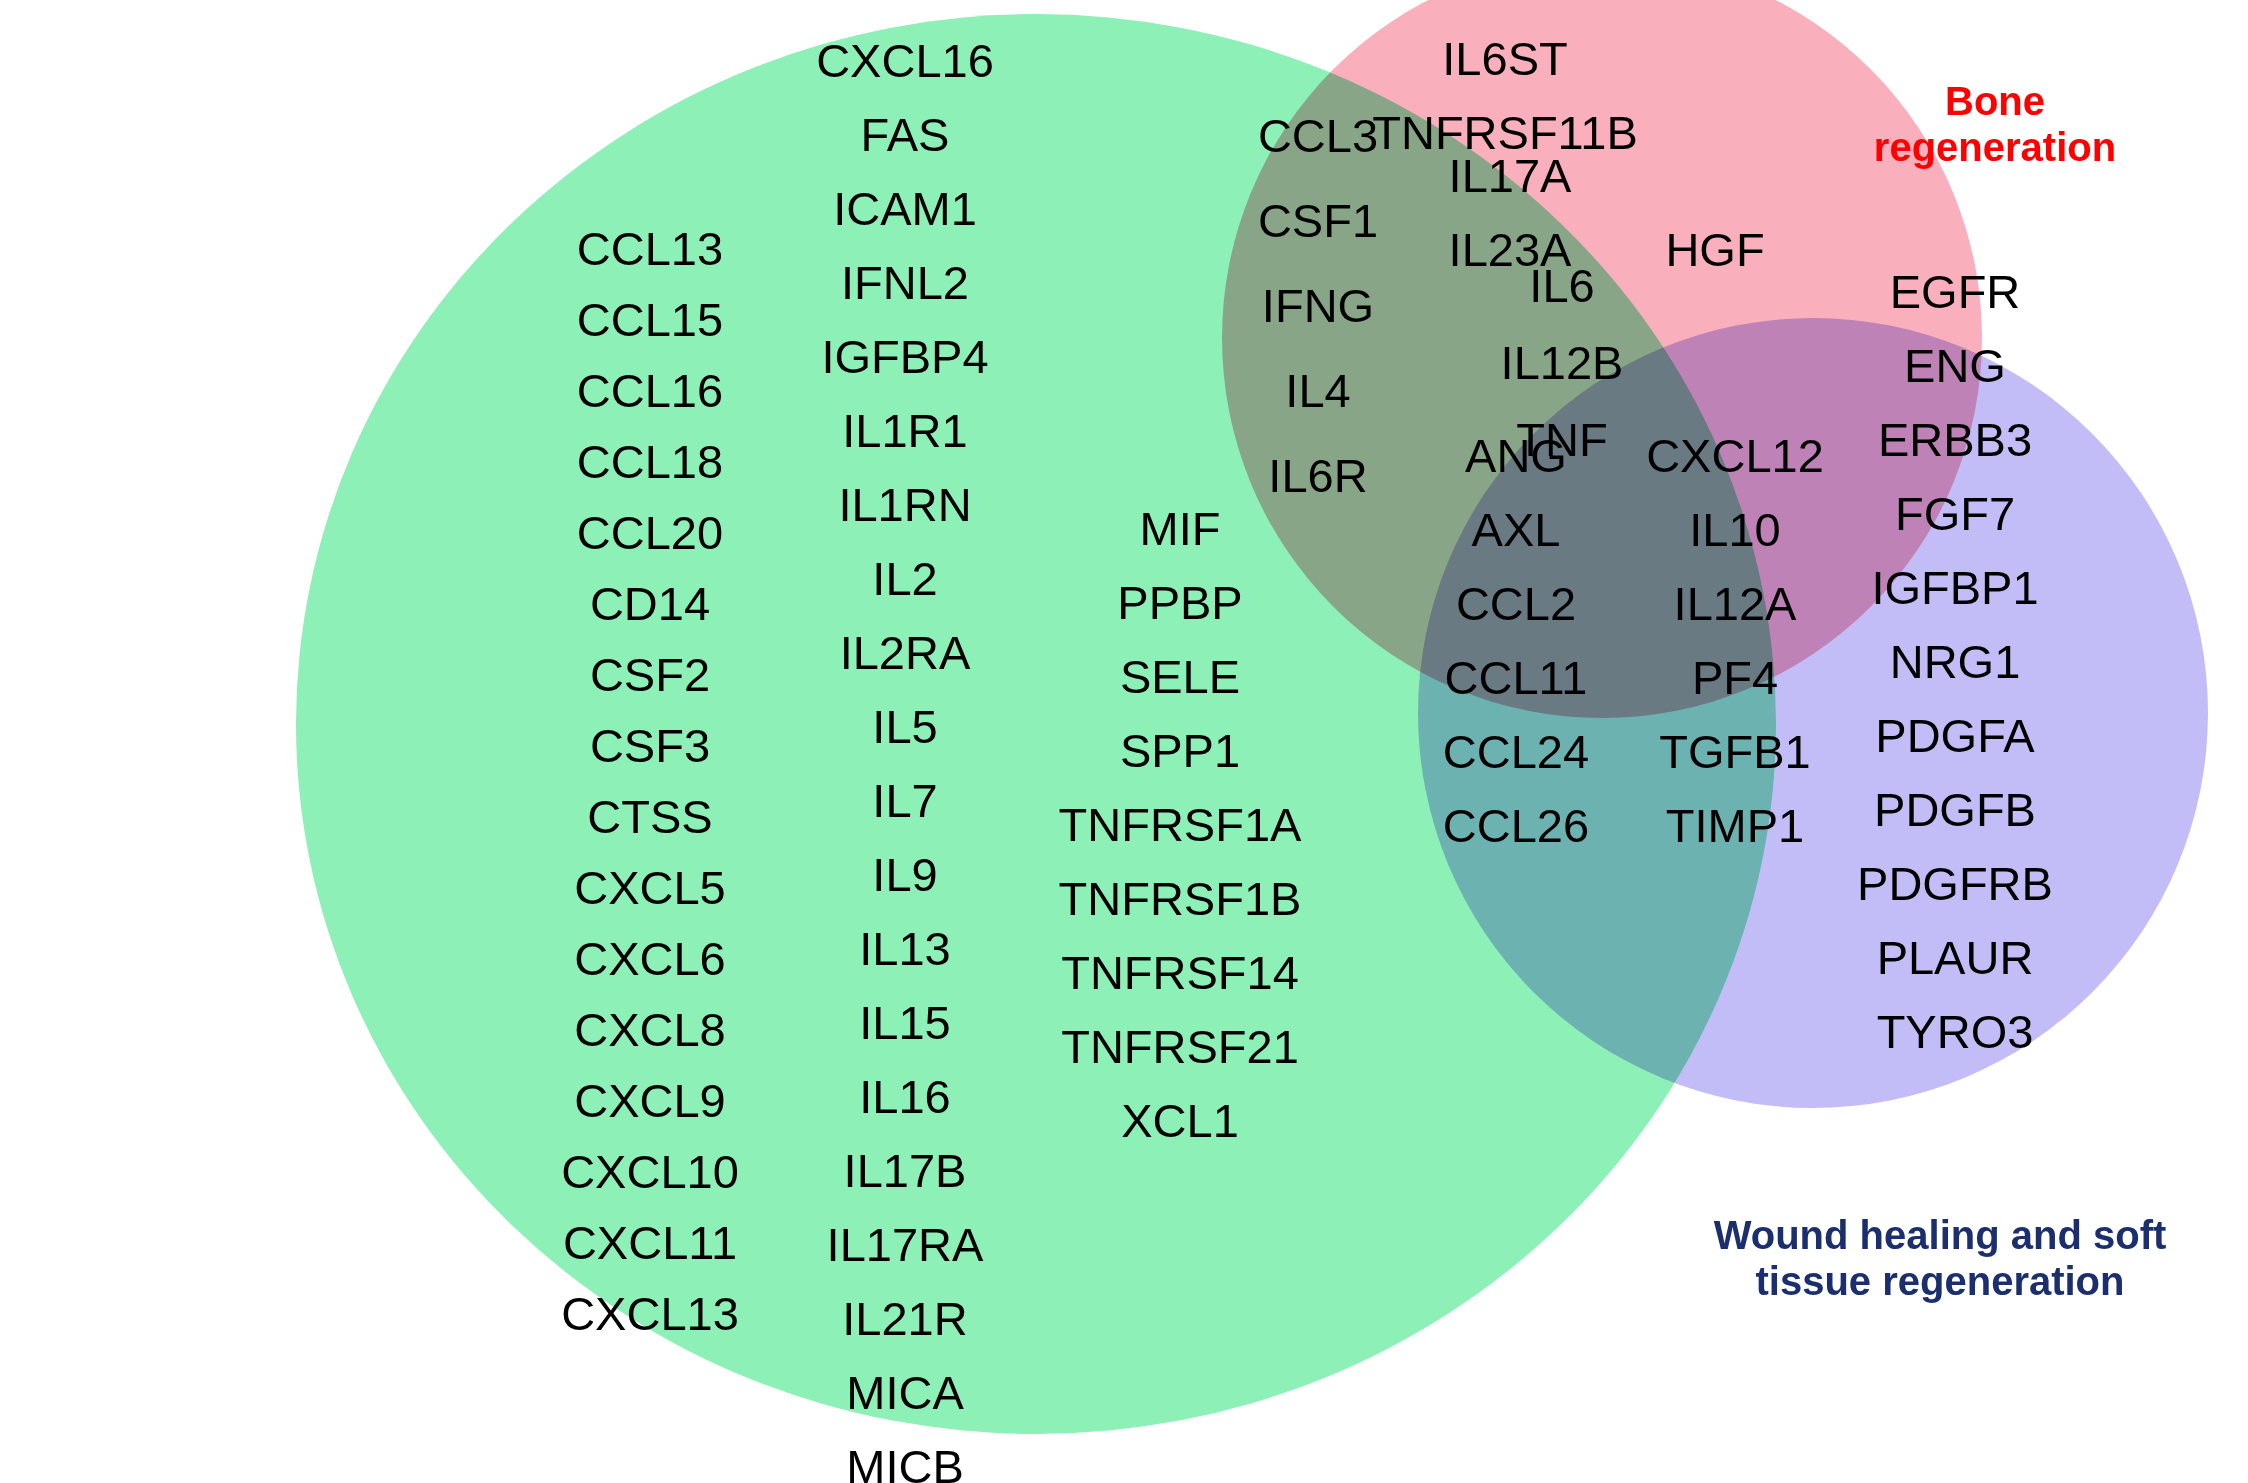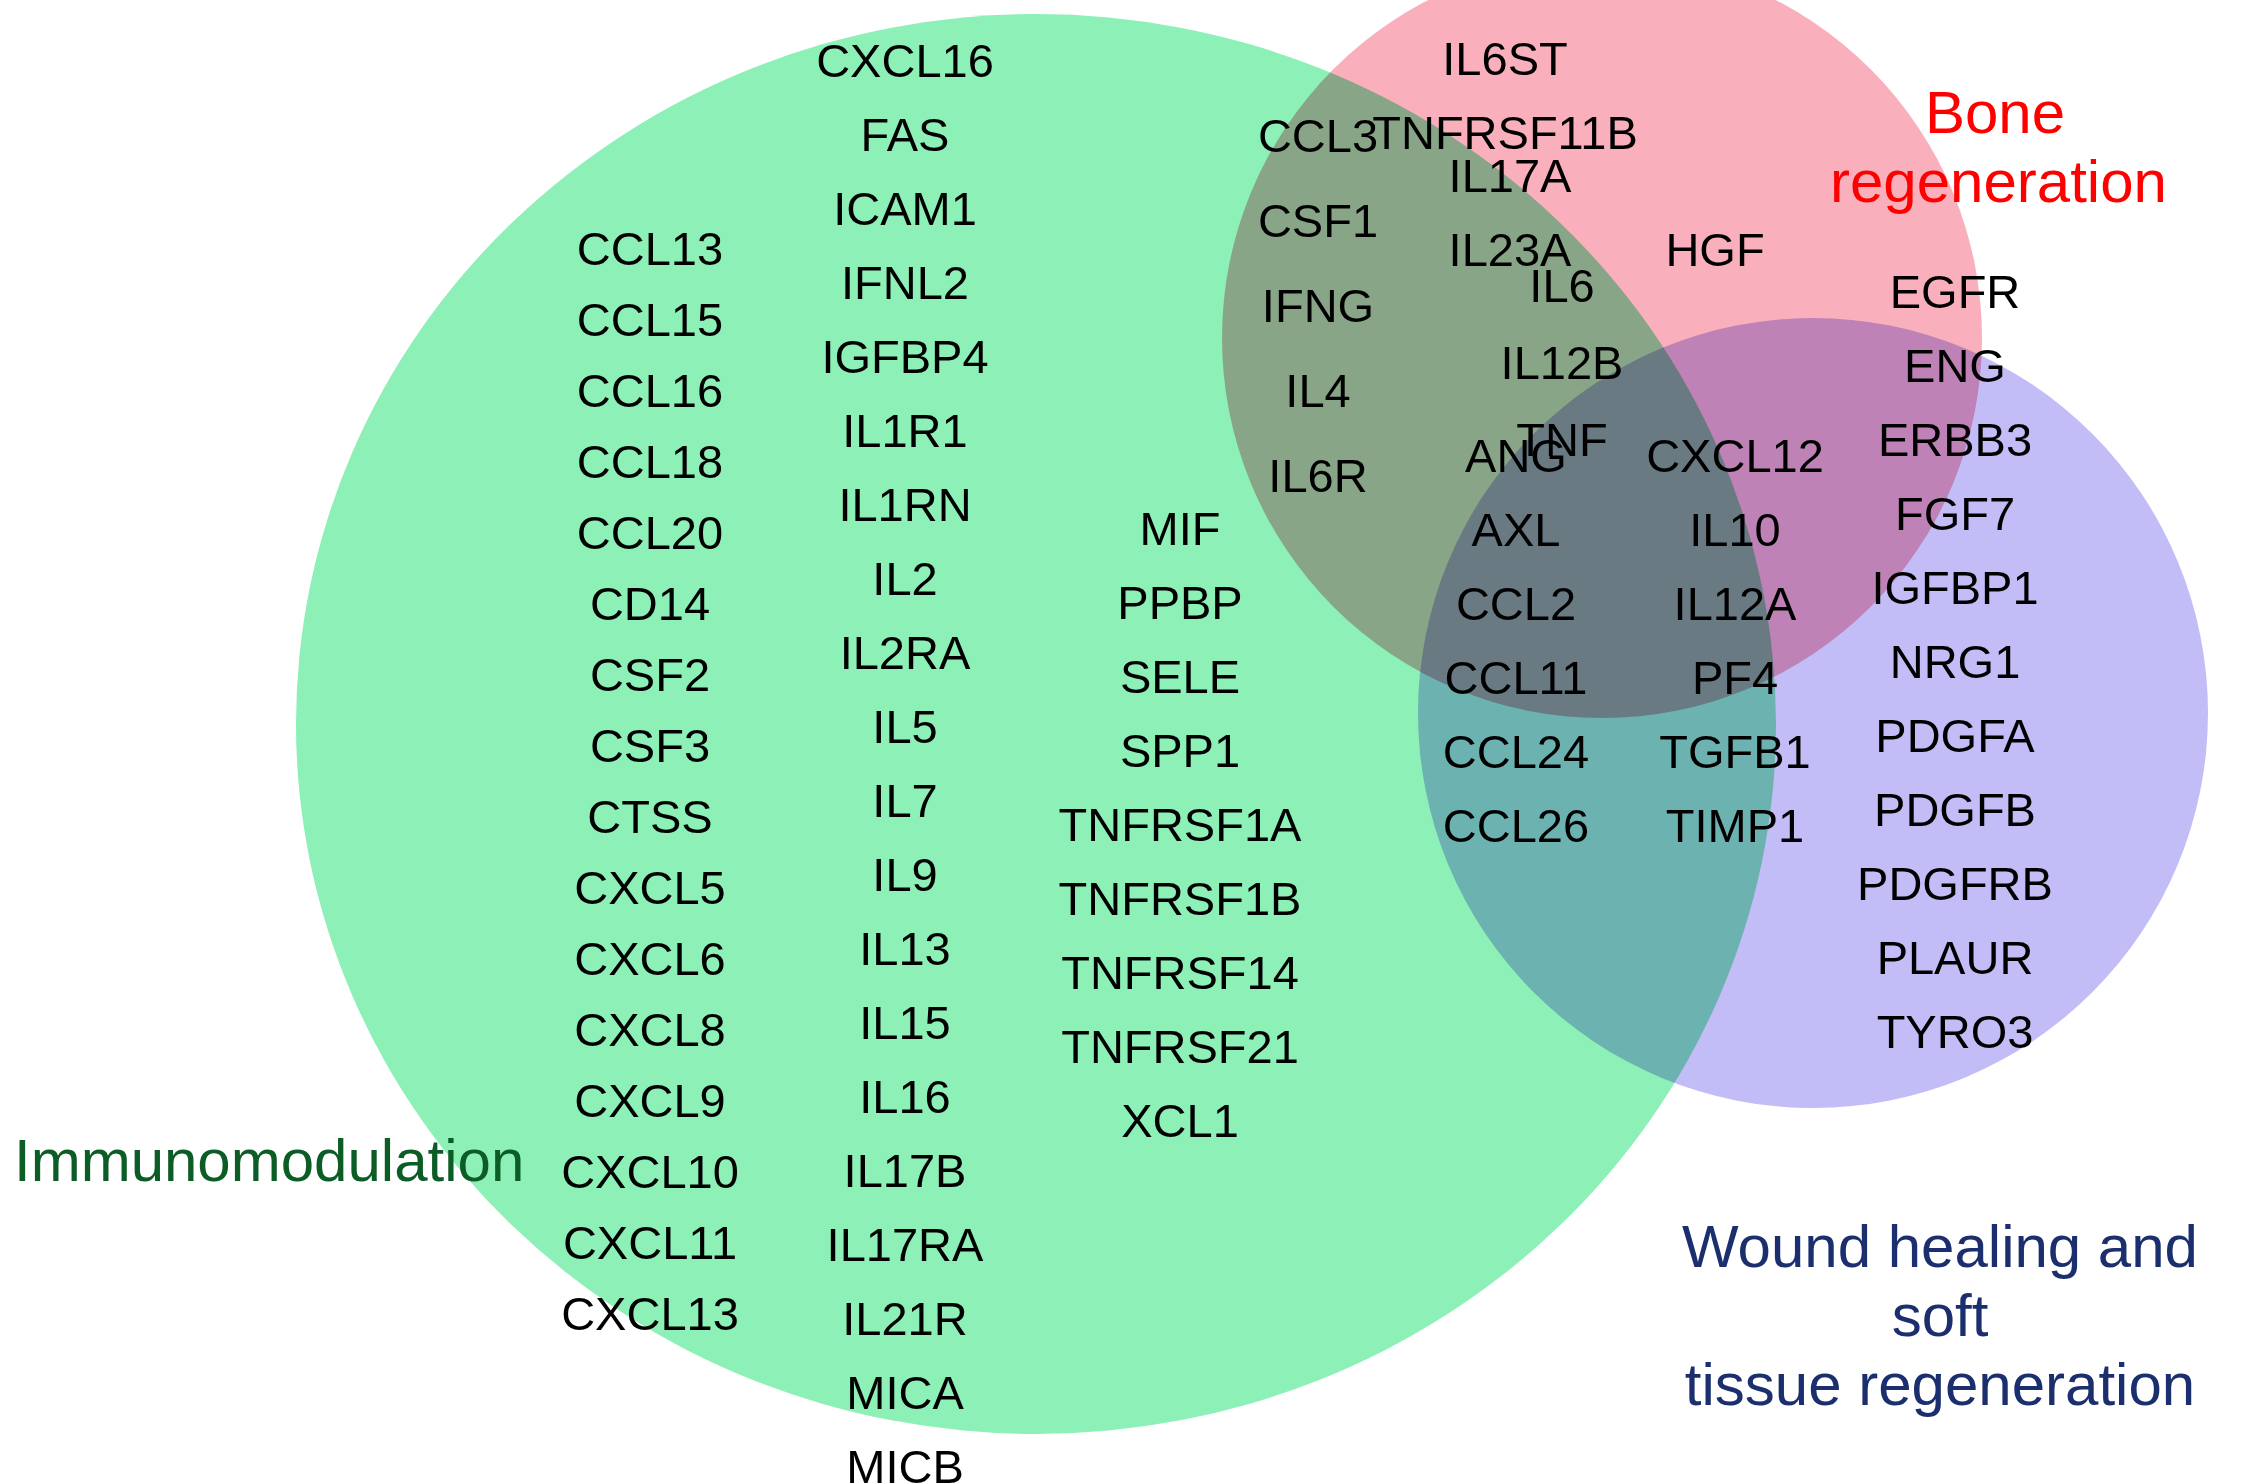--- a/index.html
+++ b/index.html
@@ -24,21 +24,21 @@
     background:#c3bdf7;
     mix-blend-mode:multiply;
   }
 
   
   #labels{position:absolute;inset:0;}
   .col{position:absolute;display:flex;flex-direction:column;align-items:center;
        font-size:47px;line-height:1.0;color:#000;}
   .col span{display:block;white-space:nowrap;margin:0;padding:0;}
 
-  .set-label{position:absolute;font-size:60px;line-height:1.15;white-space:pre-line;font-weight:400;}
+  .set-label{position:absolute;font-size:40px;line-height:1.15;white-space:pre-line;font-weight:700;}
   #label-bone{color:#ff0000;text-align:center;}
   #label-immuno{color:#0c5c26;text-align:left;}
   #label-wound{color:#1b2f6e;text-align:center;}
 </style>
 </head>
 <body>
 
 <div id="stage">
 
   <div class="circle" id="circle-green"></div>
@@ -156,19 +156,18 @@
         <span>PDGFA</span>
         <span>PDGFB</span>
         <span>PDGFRB</span>
         <span>PLAUR</span>
         <span>TYRO3</span>
       </div>
 
     <div class="set-label" id="label-bone" style="left:1830px;top:78px;width:330px;">Bone
 regeneration</div>
 
-    <div class="set-label" id="label-immuno" style="left:14px;top:1126px;width:560px;">Immunomodulation</div>
 
     <div class="set-label" id="label-wound" style="left:1640px;top:1212px;width:600px;">Wound healing and soft
 tissue regeneration</div>
 
   </div>
 </div>
 
 </body></html>

